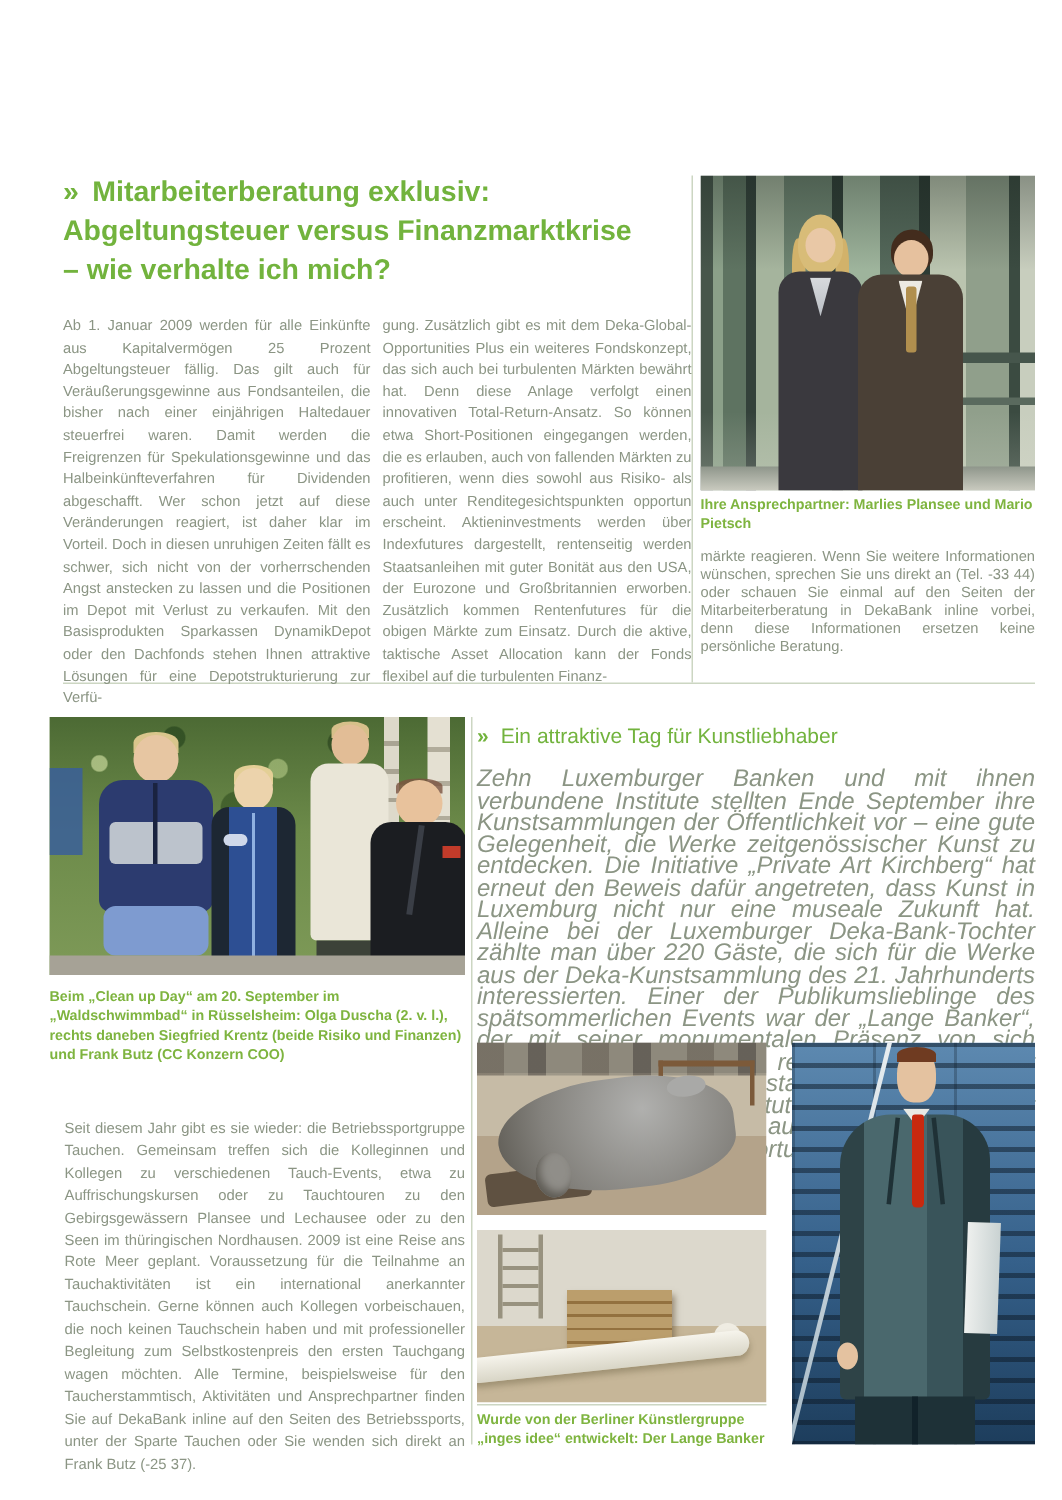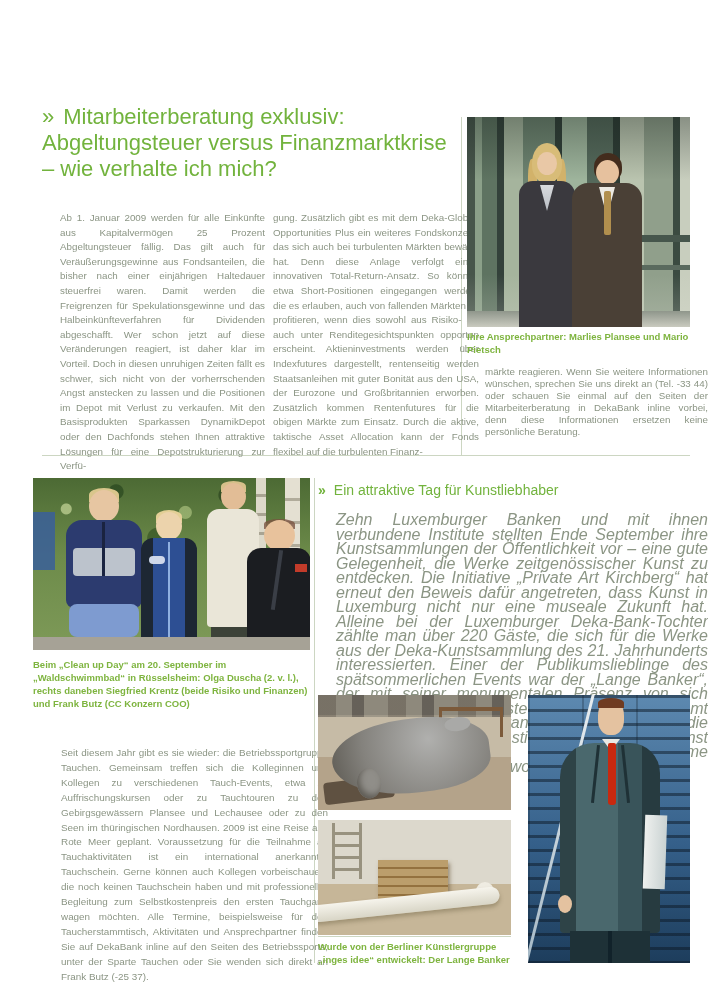--- a/index.html
+++ b/index.html
@@ -13,24 +13,24 @@
   .hdr-right{position:absolute;right:44px;top:40px;color:#fff;font-size:12.5px;}
   .hdr-right .b{font-weight:bold;}
 
   
   .vrule1{position:absolute;left:461px;top:117px;width:1px;height:338px;background:var(--rule);}
   .hrule1{position:absolute;left:42px;top:455px;width:648px;height:1px;background:var(--rule);}
   .vrule2{position:absolute;left:314px;top:478px;width:1px;height:485px;background:var(--rule);}
   .hrule2{position:absolute;left:318px;top:936px;width:193px;height:1px;background:var(--rule);}
 
   
-  .h1{position:absolute;left:42px;top:104px;width:425px;font-size:22px;font-weight:normal;
+  .h1{position:absolute;left:42px;top:116px;width:425px;font-size:19px;font-weight:bold;
       color:var(--green-head);line-height:26px;}
   .h1 .mk{margin-right:9px;}
-  .bodytxt{color:var(--body);text-align:justify;margin-left:18px;}
+  .bodytxt{color:var(--body);text-align:justify;}
   .col1{position:absolute;left:42px;top:211px;width:205px;font-size:9.8px;line-height:14.6px;}
   .col2{position:absolute;left:255px;top:211px;width:206px;font-size:9.8px;line-height:14.6px;}
   .col3{position:absolute;left:467px;top:366px;width:223px;font-size:9.8px;line-height:11.9px;}
   .cap{color:var(--green-cap);font-weight:bold;font-size:9.5px;line-height:12.5px;}
   .cap1{position:absolute;left:467px;top:331px;width:223px;}
 
   
   .h2{position:absolute;left:318px;top:482px;width:372px;font-size:14px;color:var(--green-head);font-weight:400;}
   .h2 .mk{font-weight:bold;margin-right:8px;}
   .body2{position:absolute;left:318px;top:513px;width:372px;font-size:16px;line-height:14.5px;font-style:italic;}

